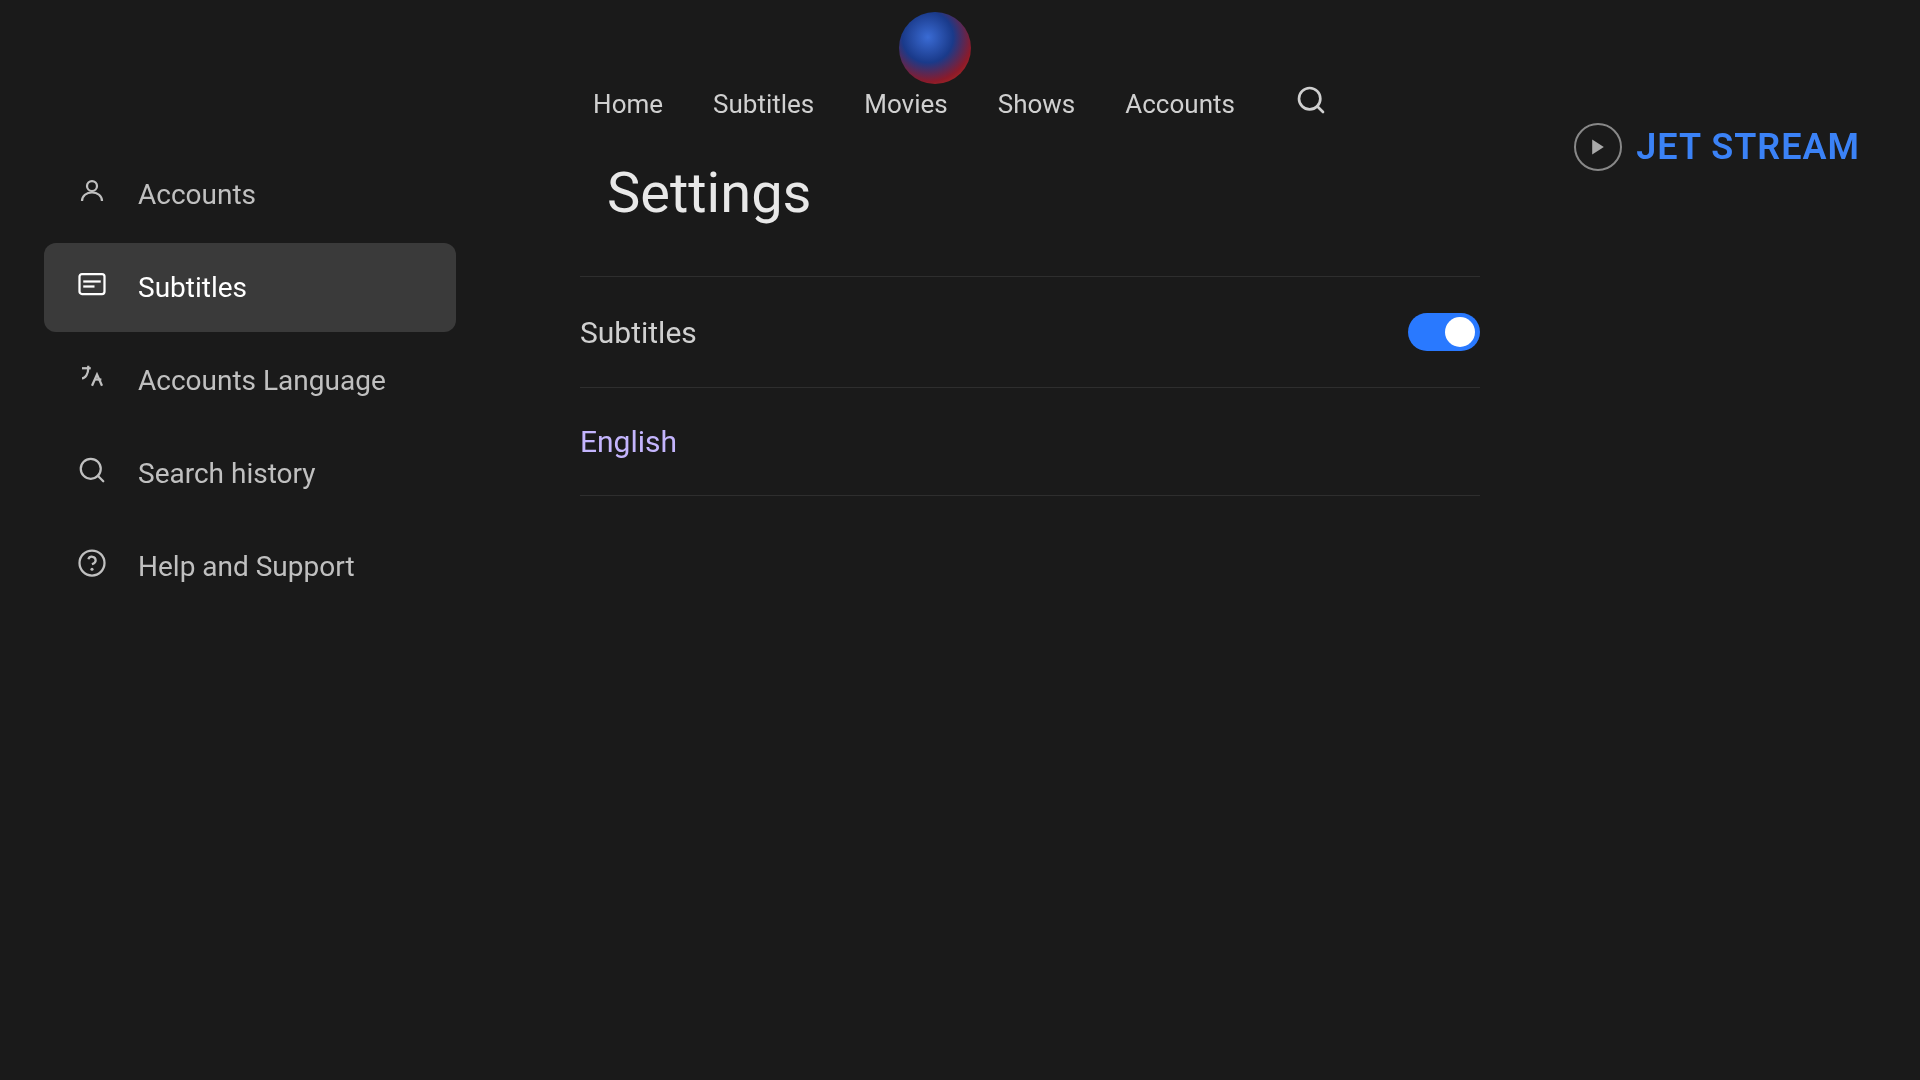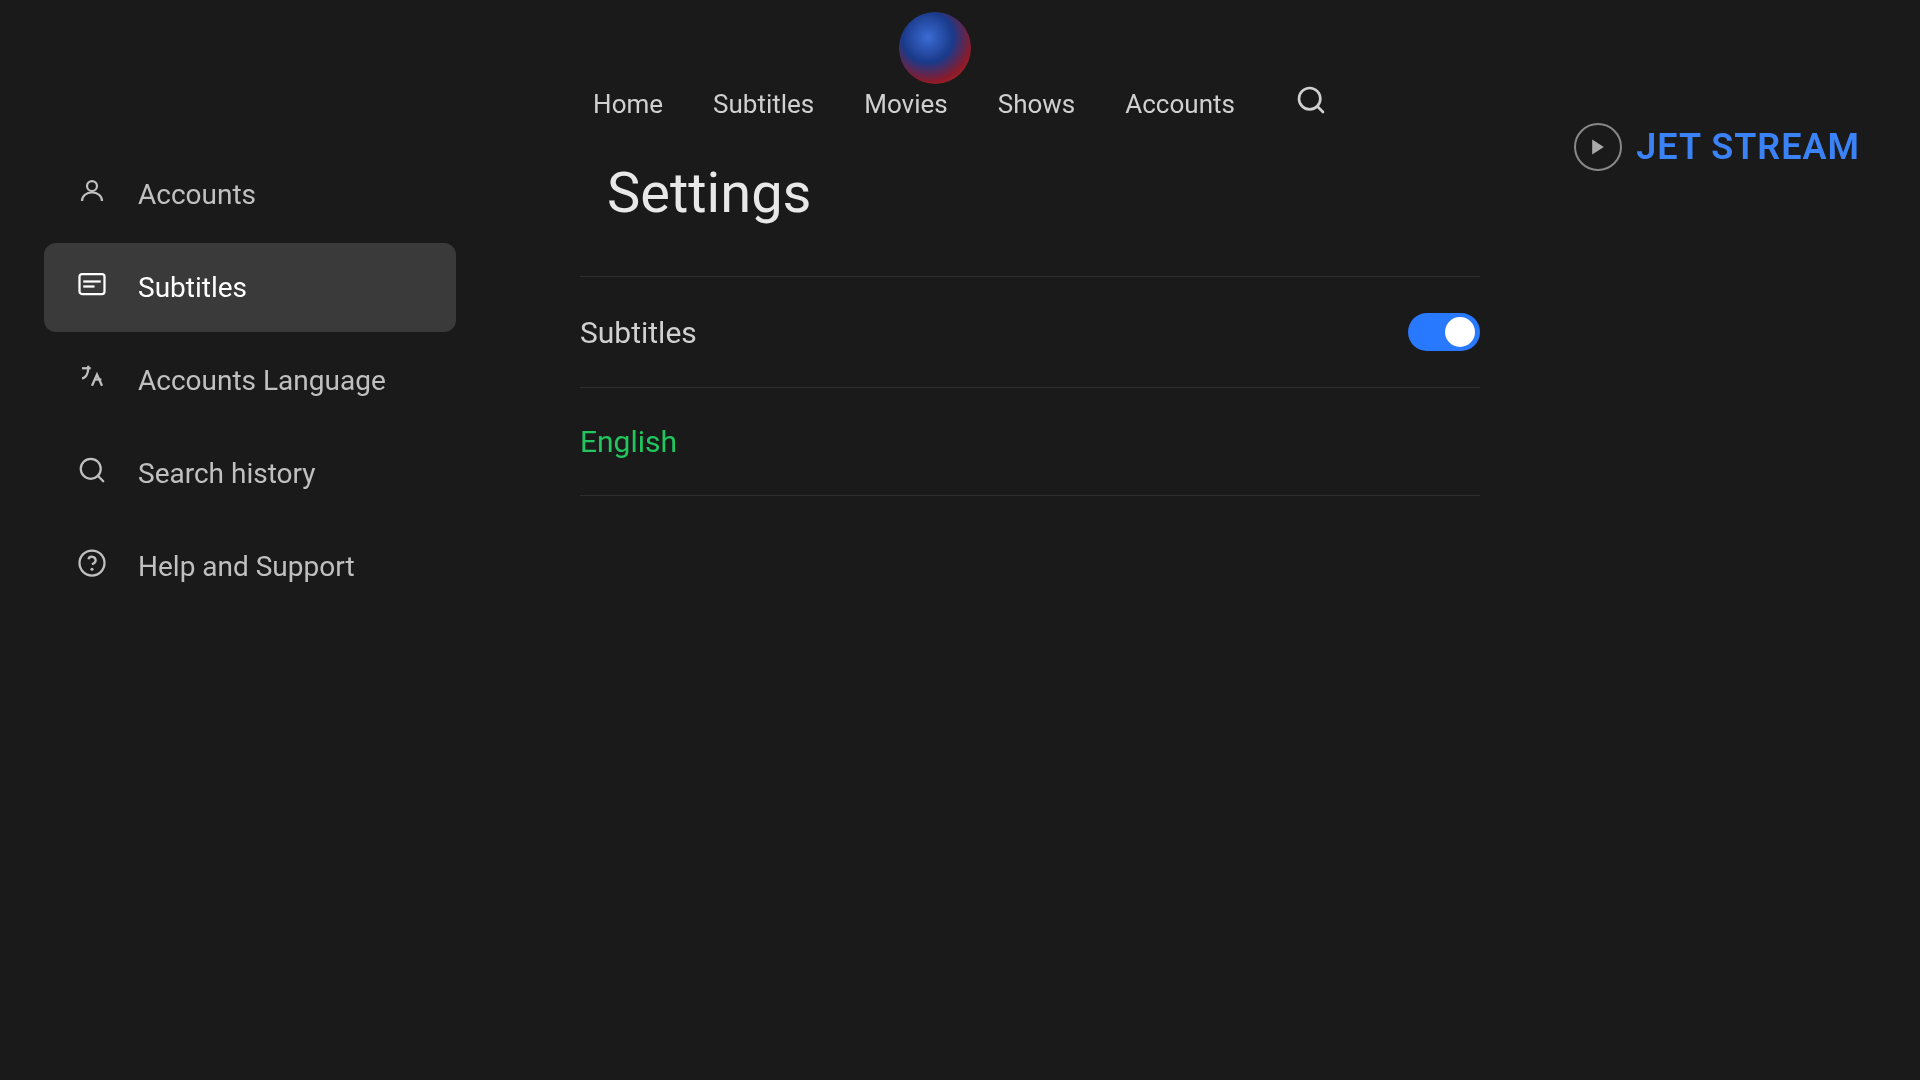--- a/index.html
+++ b/index.html
@@ -153,21 +153,21 @@
       border-top: 1px solid #2e2e2e;
     }
 
     .settings-row-label {
       font-size: 30px;
       color: #d0d0d0;
     }
 
     .settings-row-value {
       font-size: 30px;
-      color: #22c55e;
+      color: #c4b5fd;
     }
 
     
     .toggle-switch {
       position: relative;
       width: 72px;
       height: 38px;
       cursor: pointer;
     }
 

